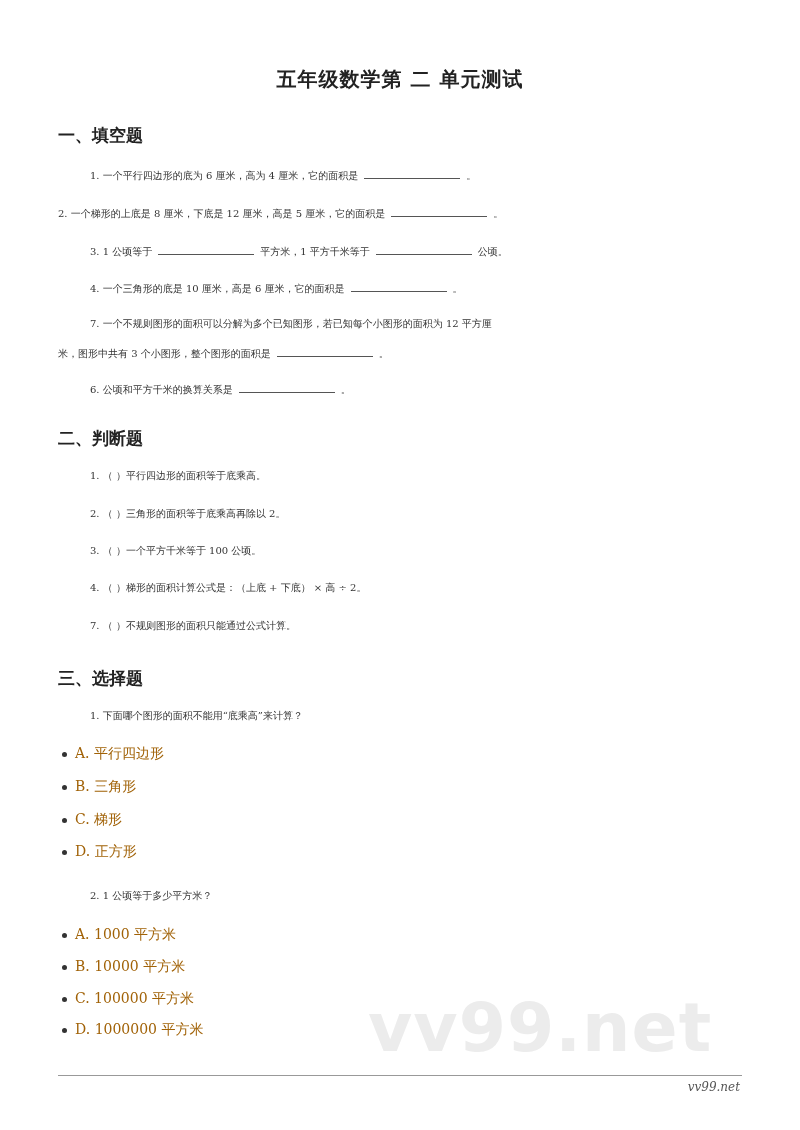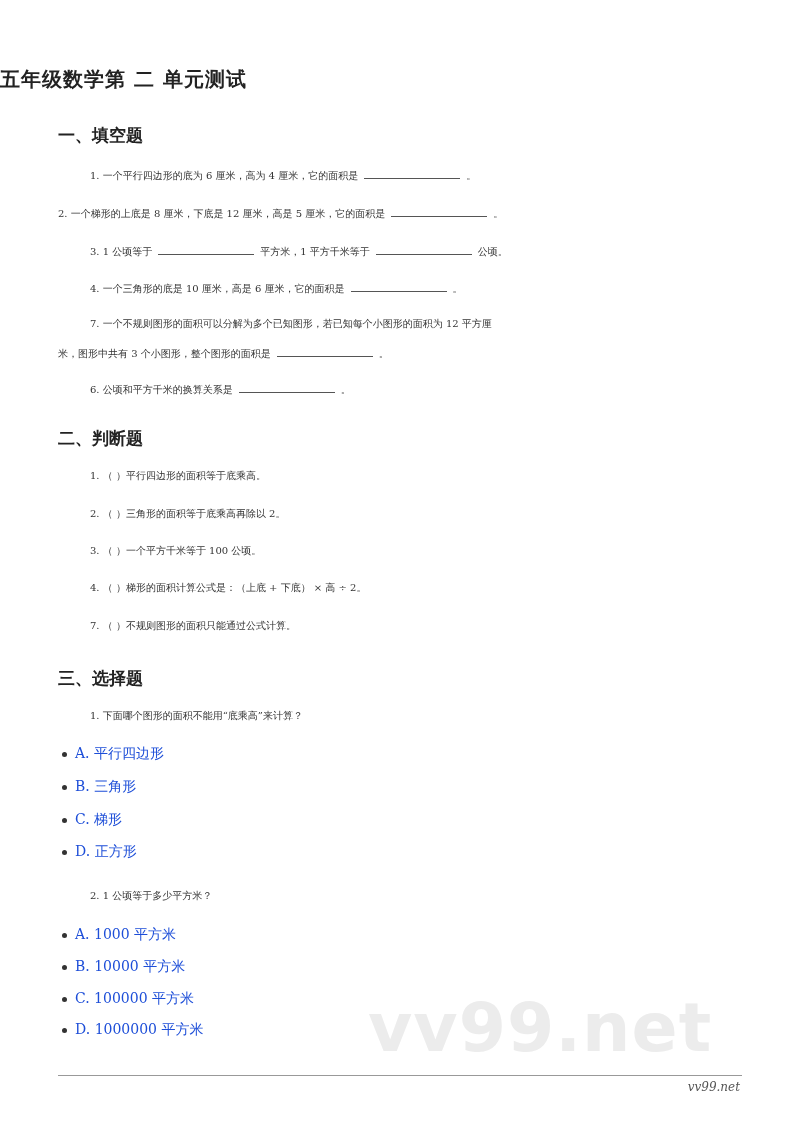--- a/index.html
+++ b/index.html
@@ -1,25 +1,25 @@
 <!DOCTYPE html>
 <html><head>
 <meta charset="utf-8">
 <style>
   html, body { margin:0; padding:0; background:#ffffff; }
   body { width:800px; height:1130px; position:relative; overflow:hidden;
          font-family:"DejaVu Serif","Liberation Serif",serif; color:#333333; }
-  .title { position:absolute; top:66px; left:0; width:800px; 
+  .title { position:absolute; top:66px; left:0; width:800px; text-align:center;
            font-family:"DejaVu Sans","Liberation Sans",sans-serif; font-weight:bold;
            font-size:20px; color:#222; letter-spacing:1px; }
   .h { position:absolute; left:58px; font-family:"DejaVu Sans","Liberation Sans",sans-serif;
        font-weight:bold; font-size:17px; color:#222; }
   .line { position:absolute; font-size:10px; white-space:nowrap; color:#333; }
   .blank { display:inline-block; width:96px; border-bottom:1px solid #555; height:12px; margin:0 6px; vertical-align:baseline; }
-  .opt { position:absolute; left:62px; font-size:14px; color:#1d4ed8; white-space:nowrap; }
+  .opt { position:absolute; left:62px; font-size:14px; color:#a16207; white-space:nowrap; }
   .dot { display:inline-block; width:5px; height:5px; border-radius:50%; background:#333; margin-right:8px; vertical-align:middle; }
   .wm { position:absolute; left:368px; top:988px; font-family:"DejaVu Sans","Liberation Sans",sans-serif;
         font-weight:bold; font-size:68px; color:#ececec; letter-spacing:1px; }
   .rule { position:absolute; left:58px; top:1075px; width:684px; height:1px; background:#999; }
   .foot { position:absolute; right:60px; top:1080px; font-style:italic; font-size:12px; color:#555; }
 </style>
 </head>
 <body>
 
 <div class="title">五年级数学第 二 单元测试</div>

